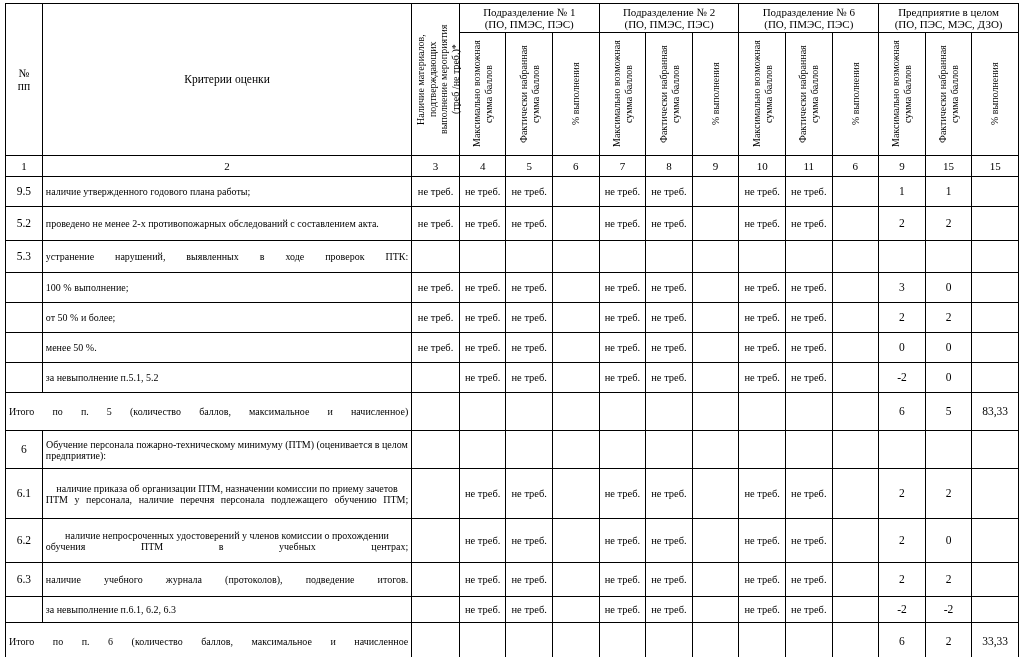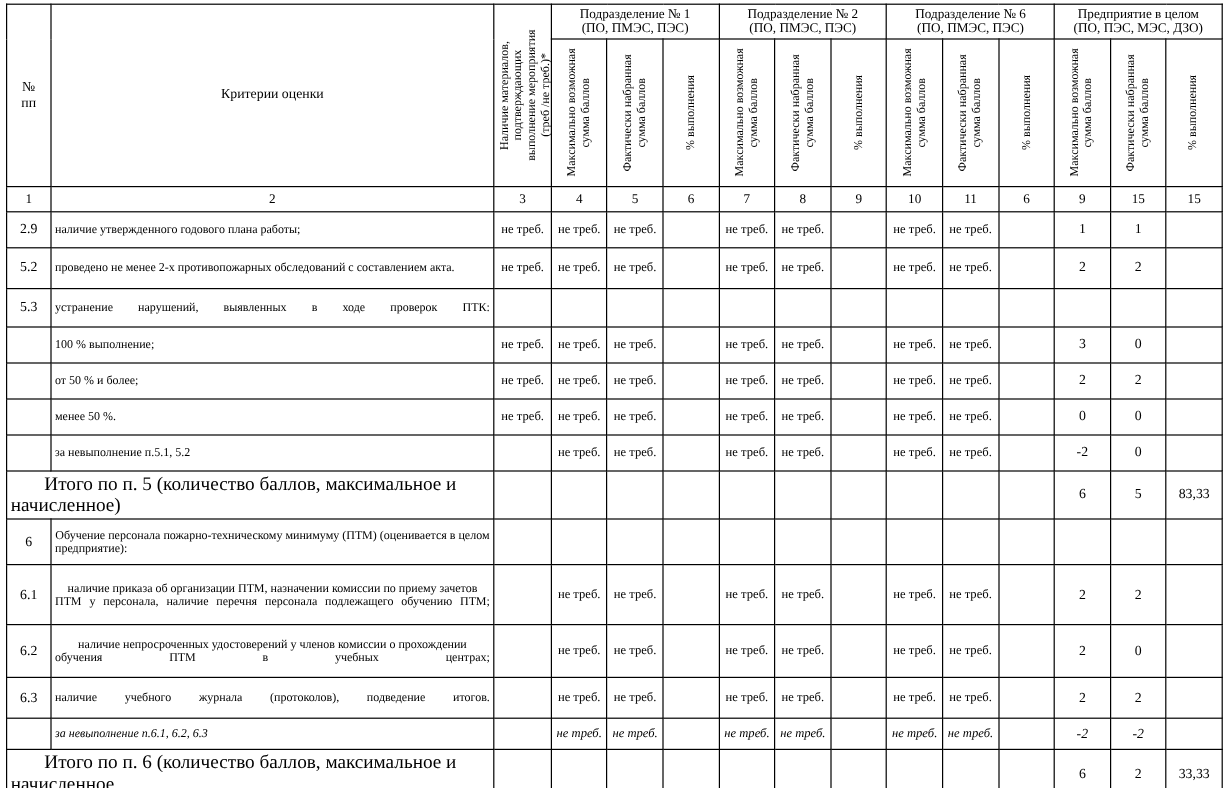--- a/index.html
+++ b/index.html
@@ -78,21 +78,21 @@
     font-size: 10.5px;
     line-height: 1.1;
   }
   .idx {
     font-size: 11.5px;
   }
   .tot {
     text-align: justify;
     text-align-last: justify;
     font-weight: bold;
-    font-size: 16px;
+    font-size: 10px;
     padding: 3px 6px 3px 6px;
     line-height: 1.2;
   }
   .hdr-main {
     font-size: 11.5px;
   }
   .small-num { font-size: 11.5px; }
 </style>
 </head>
 <body>
@@ -193,21 +193,21 @@
         <td>10</td>
         <td>11</td>
         <td>6</td>
         <td>9</td>
         <td>15</td>
         <td>15</td>
       </tr>
     </thead>
     <tbody id="tbody">
         <tr style="height: 30px;">
-          <td class="idx">2.9</td>
+          <td class="idx">9.5</td>
           <td class="crit crit-left">наличие утвержденного годового плана работы;</td>
           <td class="nt">не треб.</td>
           <td class="nt">не треб.</td>
           <td class="nt">не треб.</td>
           <td class="nt"></td>
           <td class="nt">не треб.</td>
           <td class="nt">не треб.</td>
           <td class="nt"></td>
           <td class="nt">не треб.</td>
           <td class="nt">не треб.</td>
@@ -395,21 +395,21 @@
           <td class="nt">не треб.</td>
           <td class="nt">не треб.</td>
           <td class="nt"></td>
           <td class="nt">не треб.</td>
           <td class="nt">не треб.</td>
           <td class="nt"></td>
           <td class="small-num">2</td>
           <td class="small-num">2</td>
           <td class="nt"></td>
         </tr>
-        <tr style="height: 26px; font-style: italic;">
+        <tr style="height: 26px;">
           <td class="idx"></td>
           <td class="crit crit-left crit-indent bold">за невыполнение п.6.1, 6.2, 6.3</td>
           <td class="nt"></td>
           <td class="nt">не треб.</td>
           <td class="nt">не треб.</td>
           <td class="nt"></td>
           <td class="nt">не треб.</td>
           <td class="nt">не треб.</td>
           <td class="nt"></td>
           <td class="nt">не треб.</td>

